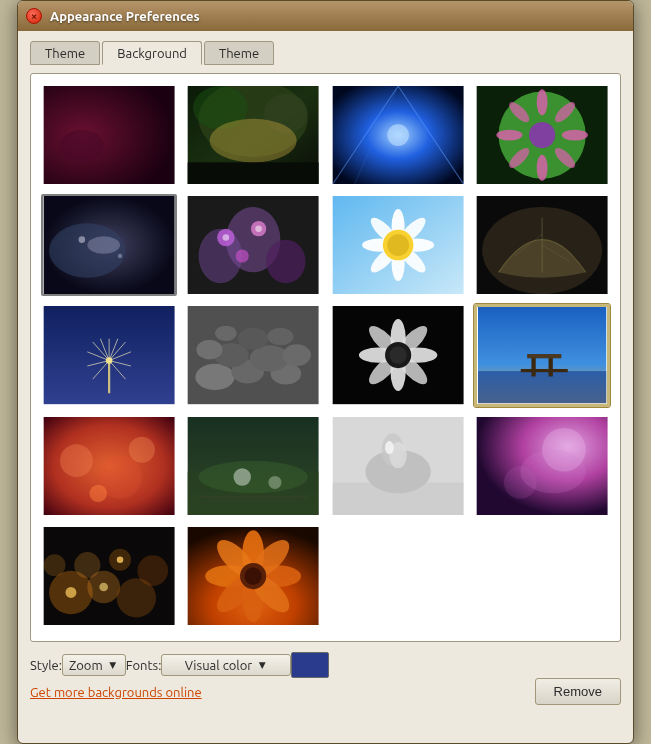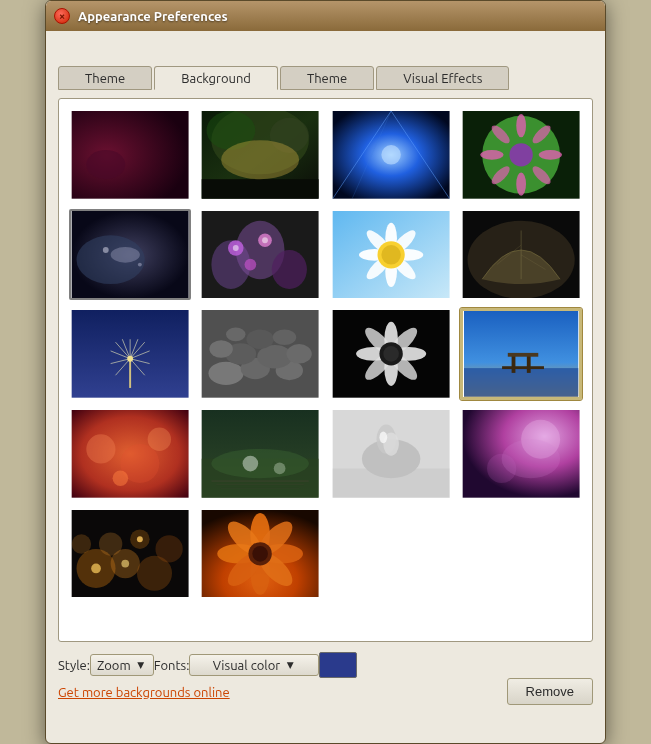--- a/index.html
+++ b/index.html
@@ -9,21 +9,21 @@
       display: flex;
       align-items: center;
       justify-content: center;
       width: 651px;
       height: 744px;
       font-family: 'Ubuntu', 'DejaVu Sans', sans-serif;
       font-size: 13px;
     }
 
     .window {
-      width: 561px;
+      width: 617px;
       height: 744px;
       background: #ede9df;
       border: 1px solid #5a4a2a;
       border-radius: 6px;
       box-shadow: 0 4px 20px rgba(0,0,0,0.5);
       display: flex;
       flex-direction: column;
       overflow: hidden;
     }
 
@@ -72,28 +72,27 @@
       padding: 10px 12px 12px;
     }
 
     .tabs {
       display: flex;
       gap: 2px;
       margin-bottom: 8px;
     }
 
     .tab {
-      padding: 4px 26px;
+      padding: 4px 14px;
       background: #d4cfc3;
       border: 1px solid #a09880;
       border-radius: 3px 3px 0 0;
       cursor: pointer;
       font-size: 13px;
       color: #2c2c2c;
-      margin-top: 25px;
     }
 
     .tab.active {
       background: #ede9df;
       border-bottom: 1px solid #ede9df;
       font-weight: normal;
       z-index: 1;
     }
 
     .gallery-container {
@@ -242,21 +241,20 @@
 <div class="window">
   <div class="titlebar">
     <div class="close-btn"></div>
     <span class="titlebar-title">Appearance Preferences</span>
   </div>
   <div class="content">
     <div class="tabs">
       <div class="tab">Theme</div>
       <div class="tab active">Background</div>
       <div class="tab">Theme</div>
-      <div class="tab">Visual Effects</div>
     </div>
 
     <div class="gallery-container">
       <div class="gallery-scroll">
         <div class="gallery-grid">
 
           <div class="thumb-wrapper">
             <div class="thumb">
               <svg viewBox="0 0 120 90" xmlns="http://www.w3.org/2000/svg">
                 <defs>

